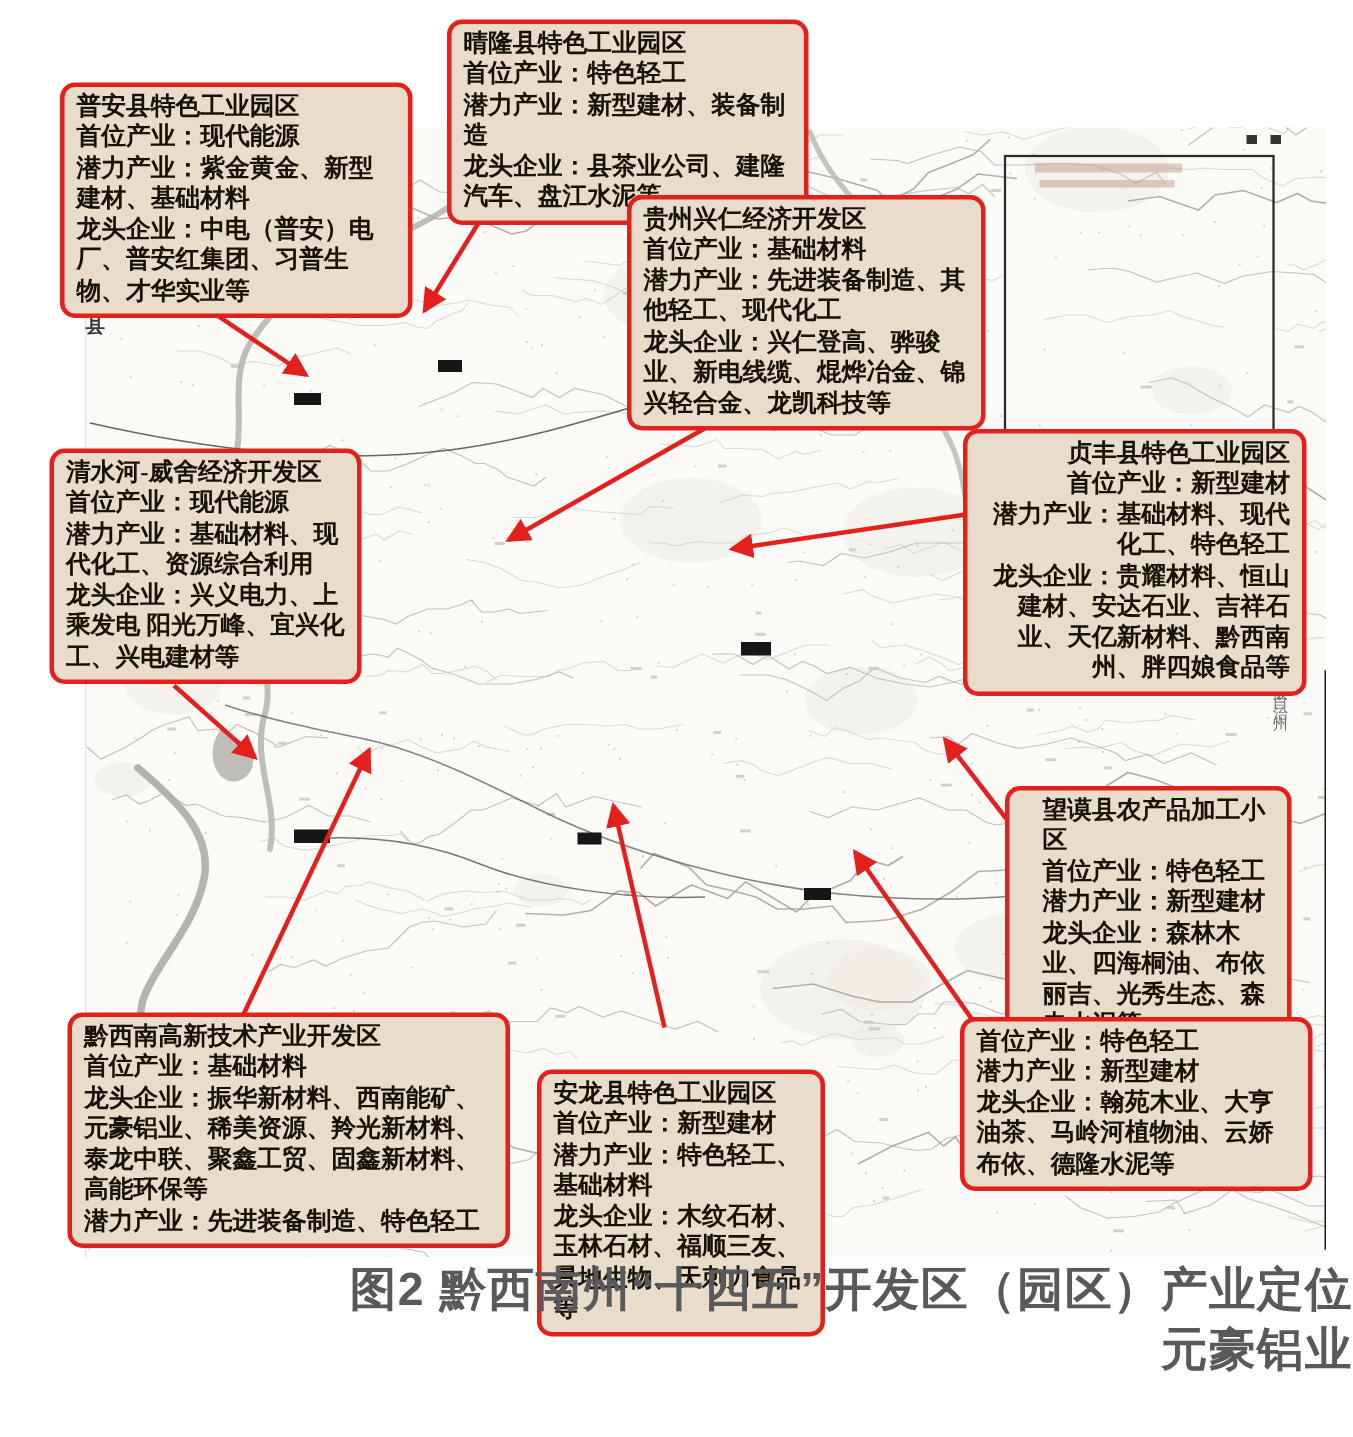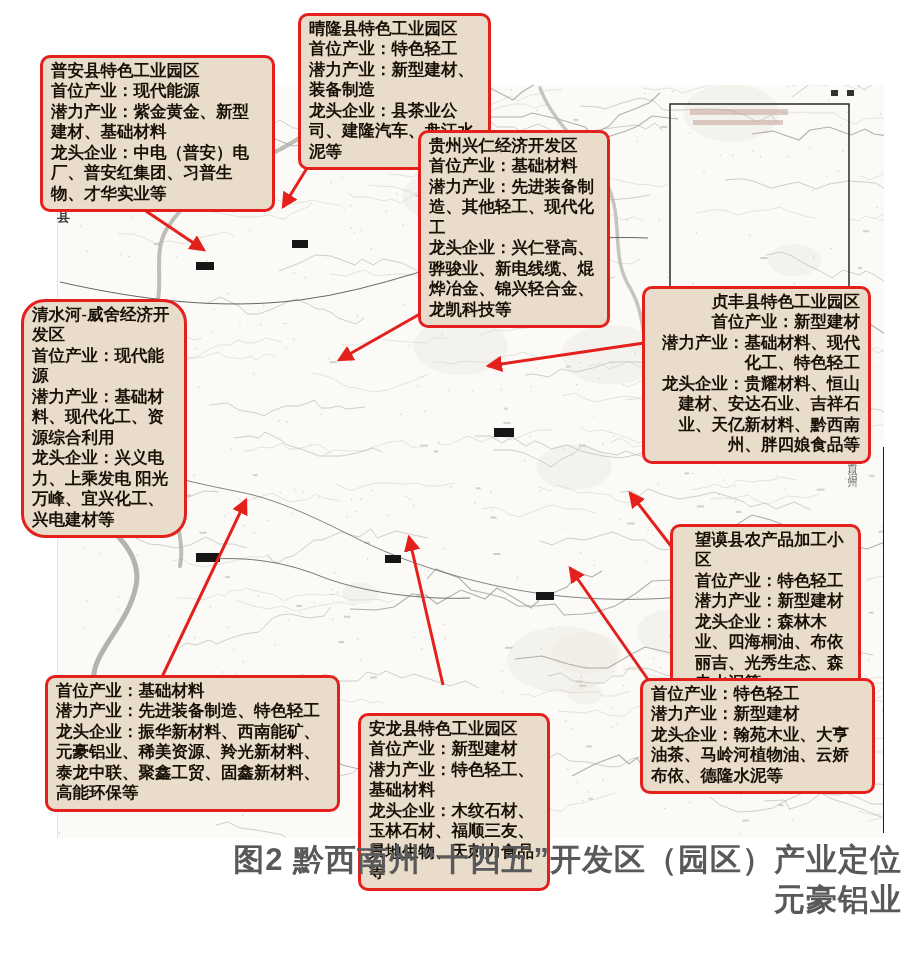--- a/index.html
+++ b/index.html
@@ -680,59 +680,60 @@
   <div class="map-label-right">族自治州</div>
   <div class="map-label-left">盘县</div>
 
   <div class="park" style="left:40px;top:55px;width:235px;">
     <p class="park-title">普安县特色工业园区</p>
     <p><b>首位产业：</b><span>现代能源</span></p>
     <p><b>潜力产业：</b><span>紫金黄金、新型建材、基础材料</span></p>
     <p><b>龙头企业：</b><span>中电（普安）电厂、普安红集团、习普生物、才华实业等</span></p>
   </div>
 
-  <div class="park" style="left:298px;top:13px;width:193px;">
+  <div class="park" style="left:298px;top:13px;width:241px;">
     <p class="park-title">晴隆县特色工业园区</p>
     <p><b>首位产业：</b><span>特色轻工</span></p>
     <p><b>潜力产业：</b><span>新型建材、装备制造</span></p>
     <p><b>龙头企业：</b><span>县茶业公司、建隆汽车、盘江水泥等</span></p>
   </div>
 
-  <div class="park" style="left:418px;top:130px;width:192px;">
+  <div class="park" style="left:418px;top:130px;width:239px;">
     <p class="park-title">贵州兴仁经济开发区</p>
     <p><b>首位产业：</b><span>基础材料</span></p>
     <p><b>潜力产业：</b><span>先进装备制造、其他轻工、现代化工</span></p>
     <p><b>龙头企业：</b><span>兴仁登高、骅骏业、新电线缆、焜烨冶金、锦兴轻合金、龙凯科技等</span></p>
   </div>
 
   <div class="park" style="left:642px;top:286px;width:229px;text-align:right;">
     <p class="park-title">贞丰县特色工业园区</p>
     <p><b>首位产业：</b><span>新型建材</span></p>
     <p><b>潜力产业：</b><span>基础材料、现代化工、特色轻工</span></p>
     <p><b>龙头企业：</b><span>贵耀材料、恒山建材、安达石业、吉祥石业、天亿新材料、黔西南州、胖四娘食品等</span></p>
   </div>
 
-  <div class="park" style="left:21px;top:299px;width:166px;border-radius:24px;">
+  <div class="park" style="left:33px;top:299px;width:208px;">
     <p class="park-title">清水河-威舍经济开发区</p>
     <p><b>首位产业：</b><span>现代能源</span></p>
     <p><b>潜力产业：</b><span>基础材料、现代化工、资源综合利用</span></p>
     <p><b>龙头企业：</b><span>兴义电力、上乘发电 阳光万峰、宜兴化工、兴电建材等</span></p>
   </div>
 
   <div class="park" style="left:670px;top:524px;width:191px;padding-left:22px;">
     <p class="park-title">望谟县农产品加工小区</p>
     <p><b>首位产业：</b><span>特色轻工</span></p>
     <p><b>潜力产业：</b><span>新型建材</span></p>
     <p><b>龙头企业：</b><span>森林木业、四海桐油、布依丽吉、光秀生态、森垚水泥等</span></p>
   </div>
 
   <div class="park" style="left:45px;top:675px;width:295px;">
+    <p class="park-title">黔西南高新技术产业开发区</p>
     <p><b>首位产业：</b><span>基础材料</span></p>
+    <p><b>龙头企业：</b><span>振华新材料、西南能矿、元豪铝业、稀美资源、羚光新材料、泰龙中联、聚鑫工贸、固鑫新材料、高能环保等</span></p>
     <p><b>潜力产业：</b><span>先进装备制造、特色轻工</span></p>
-    <p><b>龙头企业：</b><span>振华新材料、西南能矿、元豪铝业、稀美资源、羚光新材料、泰龙中联、聚鑫工贸、固鑫新材料、高能环保等</span></p>
   </div>
 
   <div class="park" style="left:358px;top:685px;width:192px;margin-top:28px;">
     <p class="park-title">安龙县特色工业园区</p>
     <p><b>首位产业：</b><span>新型建材</span></p>
     <p><b>潜力产业：</b><span>特色轻工、基础材料</span></p>
     <p><b>龙头企业：</b><span>木纹石材、玉林石材、福顺三友、景地生物、天刺力食品等</span></p>
   </div>
 
   <div class="park" style="left:640px;top:678px;width:235px;">

